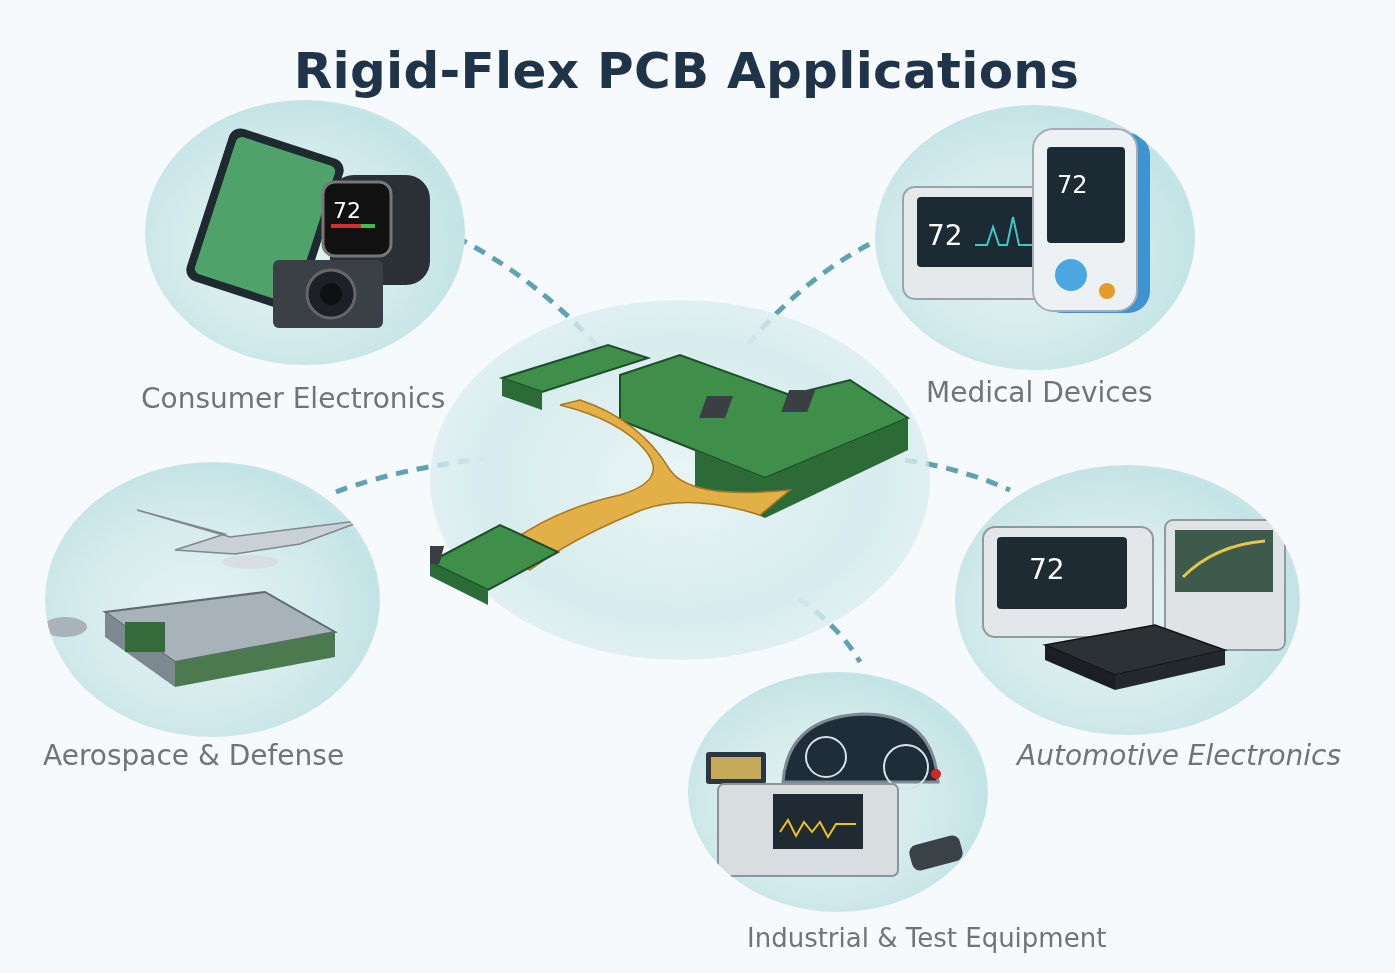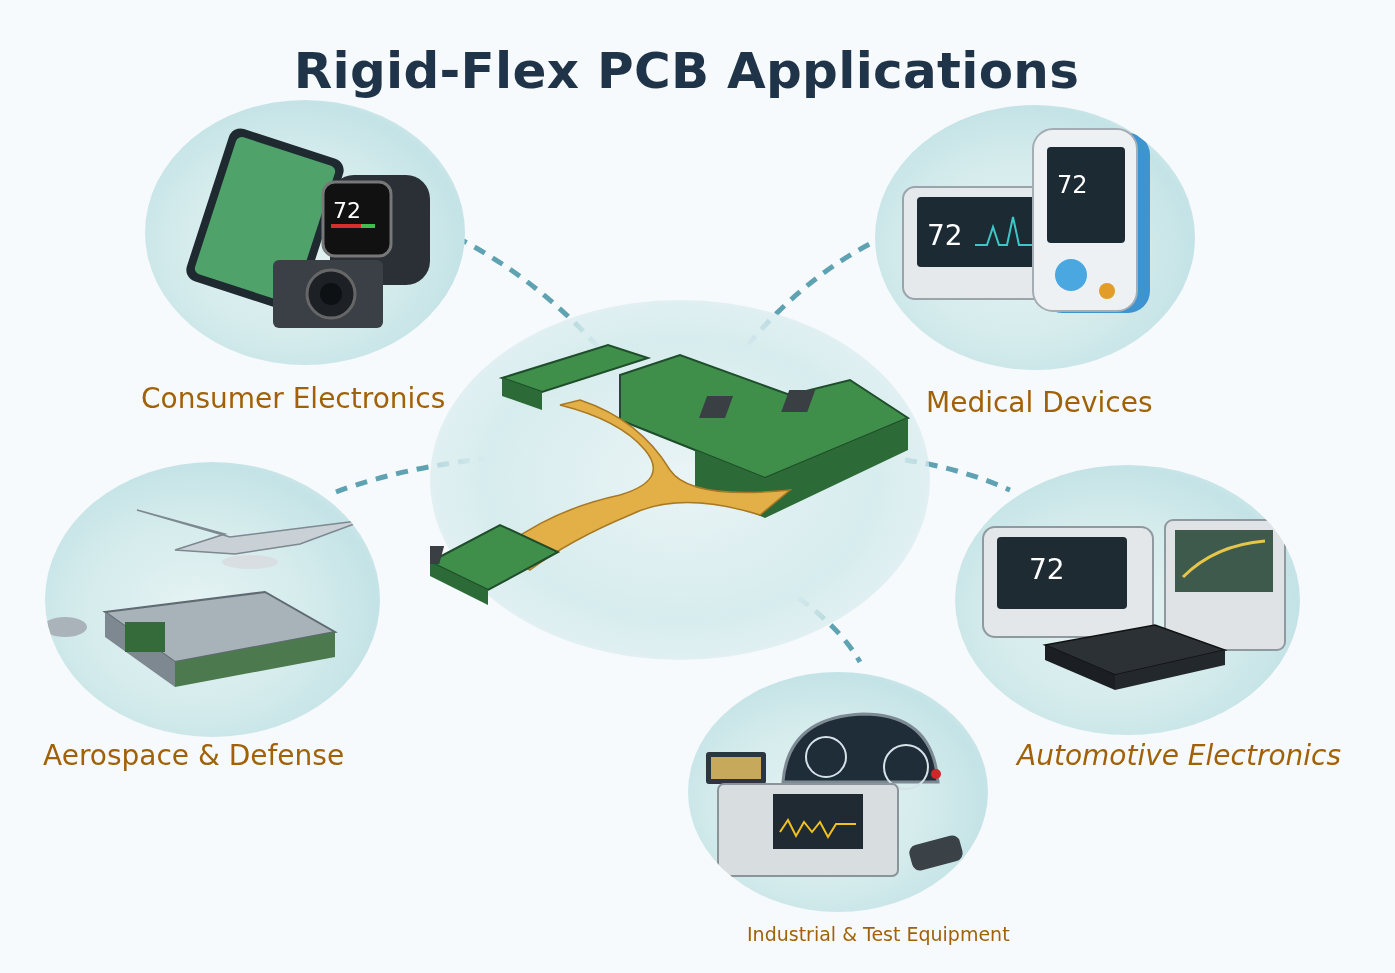--- a/index.html
+++ b/index.html
@@ -16,21 +16,21 @@
       color: #1f3448; letter-spacing: 0.3px; margin-top: 32px;
     }
     .connectors { position: absolute; left: 0; top: 0; width: 1395px; height: 973px; }
     .bubble {
       position: absolute; border-radius: 50%;
       background: radial-gradient(ellipse at 45% 55%, #e6f3f3 0%, #d4ebec 45%, #c4e3e6 70%, rgba(230,243,245,0.3) 100%);
       overflow: hidden;
     }
     .bubble svg { position: absolute; left: 0; top: 0; }
     .label {
-      position: absolute; font-size: 28px; color: #a16207; white-space: nowrap;
+      position: absolute; font-size: 28px; color: #737373; white-space: nowrap;
     }
     .hub {
       position: absolute; left: 430px; top: 300px; width: 500px; height: 360px;
       border-radius: 50%;
       background: radial-gradient(ellipse at 50% 50%, #e9f4f5 0%, #d7ecee 55%, rgba(225,240,242,0.2) 100%);
     }
     .hub svg { position: absolute; left: 0; top: 0; }
   </style>
 </head>
 <body>
@@ -89,21 +89,21 @@
     <text x="52" y="140" fill="#fff" font-size="28" font-family="DejaVu Sans, sans-serif">72</text>
     <polyline points="100,140 112,140 118,122 124,140 132,140 138,112 144,140 158,140" fill="none" stroke="#3ec7c8" stroke-width="2"></polyline>
     <rect x="165" y="28" width="110" height="180" rx="22" fill="#3e93d1"></rect>
     <rect x="158" y="24" width="104" height="182" rx="20" fill="#eef1f3" stroke="#a4adb3" stroke-width="2"></rect>
     <rect x="172" y="42" width="78" height="96" rx="4" fill="#1b2a33"></rect>
     <text x="182" y="88" fill="#fff" font-size="24" font-family="DejaVu Sans, sans-serif">72</text>
     <circle cx="196" cy="170" r="16" fill="#4aa7e0"></circle>
     <circle cx="232" cy="186" r="8" fill="#e39b29"></circle>
   </svg>
 </div>
-<div class="label" style="left:926px; top:386px;">Medical Devices</div>
+<div class="label" style="left:926px; top:376px;">Medical Devices</div>
 
 <div class="bubble" style="left:45px; top:462px; width:335px; height:275px;">
   <svg width="335" height="275" viewBox="0 0 335 275">
     <polygon points="92,48 185,75 320,58 255,82 190,92 130,88 180,72" fill="#c9d1d7" stroke="#7d8890" stroke-width="1.5"></polygon>
     <ellipse cx="205" cy="100" rx="28" ry="7" fill="#d8dee2"></ellipse>
     <polygon points="60,150 220,130 290,170 130,200" fill="#a8b2b9" stroke="#5f6a72" stroke-width="2"></polygon>
     <polygon points="60,150 130,200 130,225 60,175" fill="#7e8890"></polygon>
     <polygon points="130,200 290,170 290,195 130,225" fill="#4c7a4e"></polygon>
     <rect x="80" y="160" width="40" height="30" fill="#356b3a"></rect>
     <ellipse cx="20" cy="165" rx="22" ry="10" fill="#aab3b9"></ellipse>
@@ -133,13 +133,13 @@
     <circle cx="218" cy="95" r="22" fill="none" stroke="#d5e2ea" stroke-width="2"></circle>
     <circle cx="248" cy="102" r="5" fill="#cf2727"></circle>
     <rect x="18" y="80" width="60" height="32" rx="3" fill="#2b3640"></rect>
     <rect x="23" y="85" width="50" height="22" fill="#c6a95a"></rect>
     <rect x="30" y="112" width="180" height="92" rx="6" fill="#d8dde0" stroke="#8a949a" stroke-width="2"></rect>
     <rect x="85" y="122" width="90" height="55" fill="#1f2a33"></rect>
     <polyline points="92,160 100,148 108,164 116,150 124,160 132,150 140,165 148,152 168,152" fill="none" stroke="#f2c21b" stroke-width="2"></polyline>
     <rect x="222" y="168" width="52" height="26" rx="8" fill="#3a4248" transform="rotate(-15 248 181)"></rect>
   </svg>
 </div>
-<div class="label" style="left:747px; top:923px; font-size:19px;">Industrial &amp; Test Equipment</div>
+<div class="label" style="left:747px; top:923px; font-size:26px;">Industrial &amp; Test Equipment</div>
 
 </body></html>

